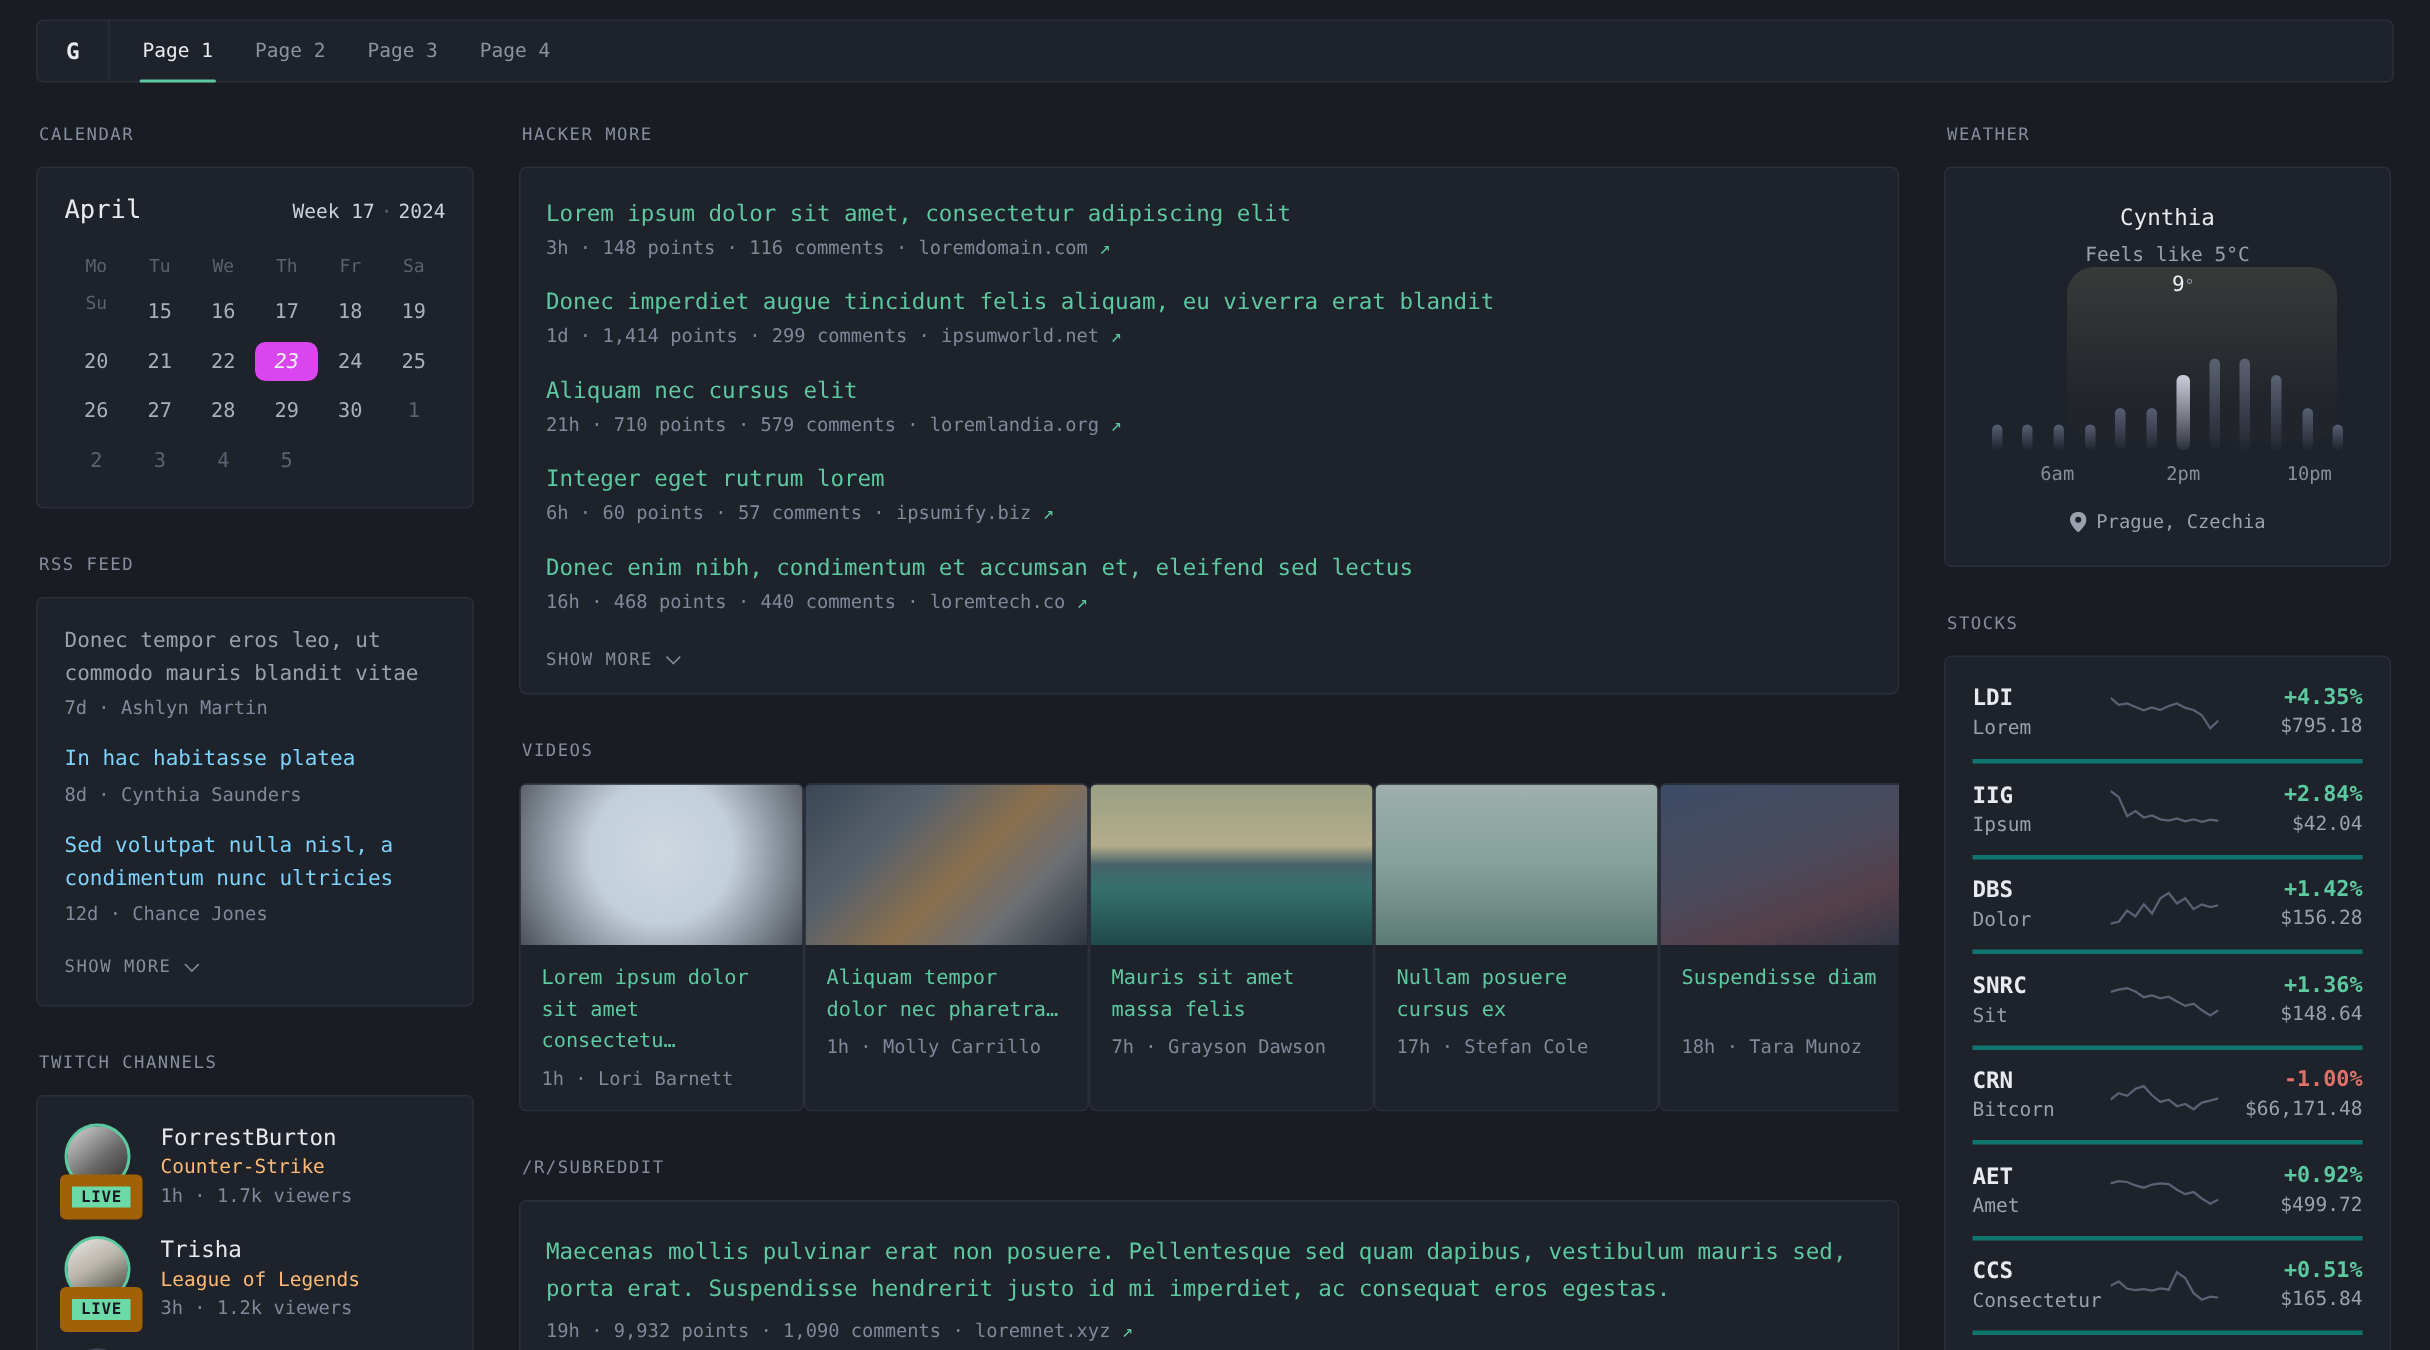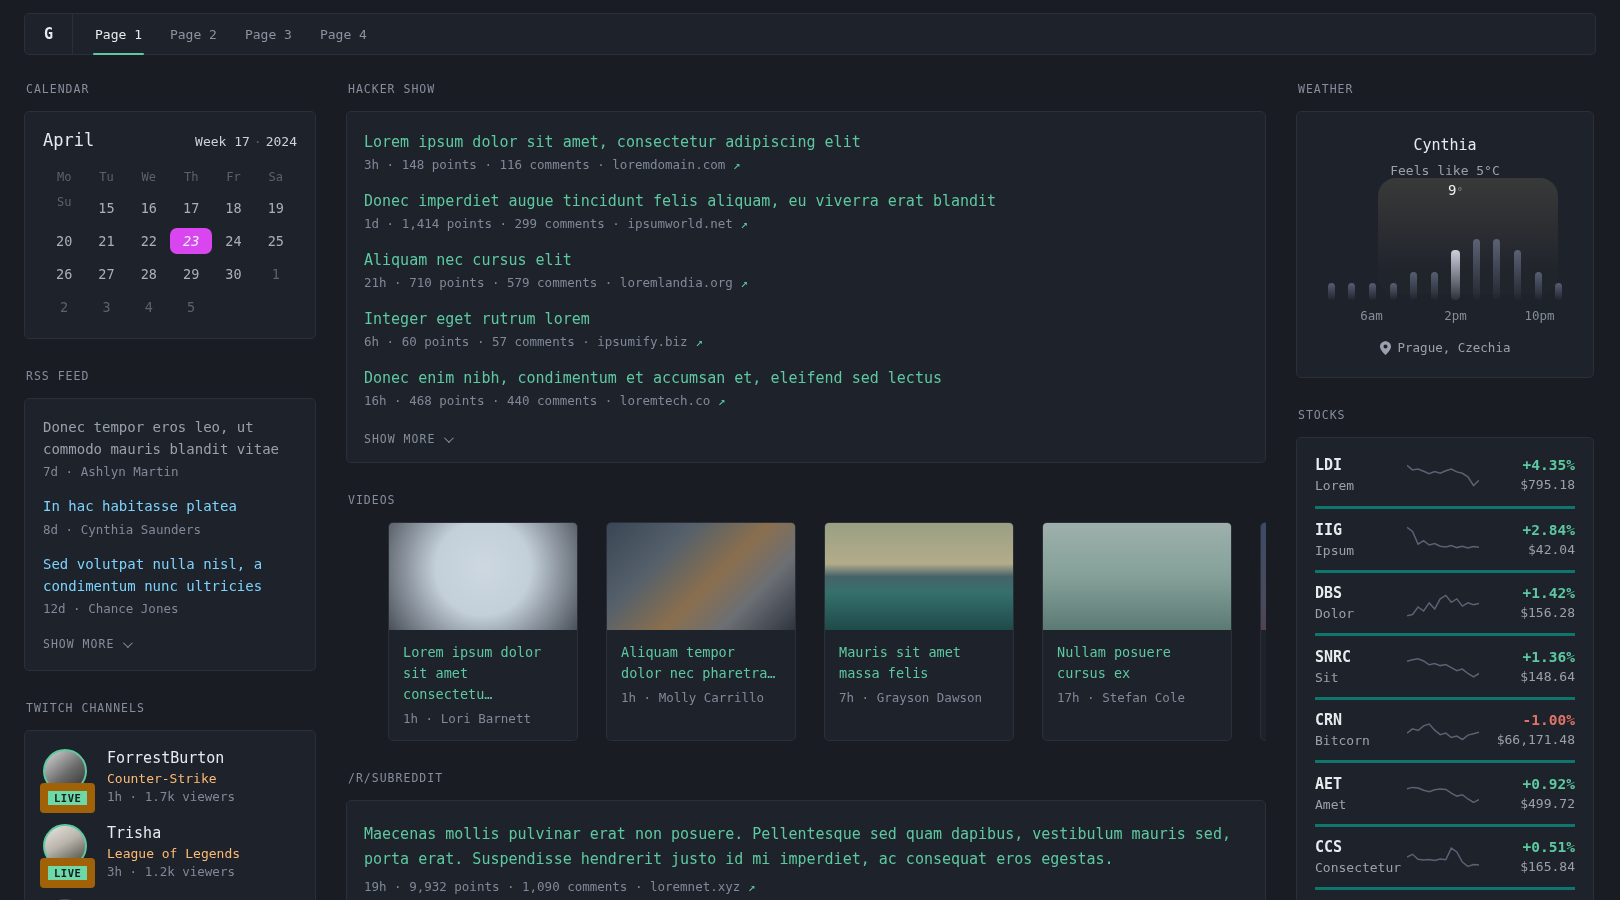--- a/index.html
+++ b/index.html
@@ -69,21 +69,21 @@
   .tw-cat { color:#fdba74; font-size:13px; margin-top:4px; }
   .tw-meta { color:#818899; font-size:12.5px; margin-top:3px; }
 
   
   .hn-card { padding:21px 17px 15px; }
   .hn-item { margin-bottom:20px; }
   .hn-title { font-size:15px; color:#5dc9a1; margin-bottom:6px; cursor:pointer; }
   .hn-meta { font-size:12.5px; color:#818899; }
 
   
-  .videos-row { display:flex; gap:28px; overflow:hidden;margin-left:42px; }
+  .videos-row { display:flex; gap:0; overflow:hidden; }
   .video-card { width:190px; flex:none; background:#1e222a; border:1px solid #2a2f39;
                 border-radius:5px; overflow:hidden; cursor:pointer; }
   .video-thumb { height:107px; }
   .video-body { padding:12px 14px 14px; }
   .video-title { color:#5dc9a1; font-size:13.5px; line-height:1.55; min-height:42px; }
   .video-meta { color:#818899; font-size:12.5px; margin-top:6px; white-space:nowrap; }
 
   
   .weather-card { padding:24px 20px 18px; text-align:center; }
   .w-cond { color:#e7eaee; font-size:15px; }
@@ -236,21 +236,21 @@
               </div>
             </div>
           </div>
       </div>
 
     </div>
 
     <div class="col-mid">
 
       <div class="section">
-        <div class="section-label">HACKER SHOW</div>
+        <div class="section-label">HACKER MORE</div>
         <div class="card hn-card">
           <div id="hn-list">
               <div class="hn-item">
                 <div class="hn-title">Lorem ipsum dolor sit amet, consectetur adipiscing elit</div>
                 <div class="hn-meta">3h · 148 points · 116 comments · loremdomain.com <span class="arrow">↗</span></div>
               </div>
               <div class="hn-item">
                 <div class="hn-title">Donec imperdiet augue tincidunt felis aliquam, eu viverra erat blandit</div>
                 <div class="hn-meta">1d · 1,414 points · 299 comments · ipsumworld.net <span class="arrow">↗</span></div>
               </div>

